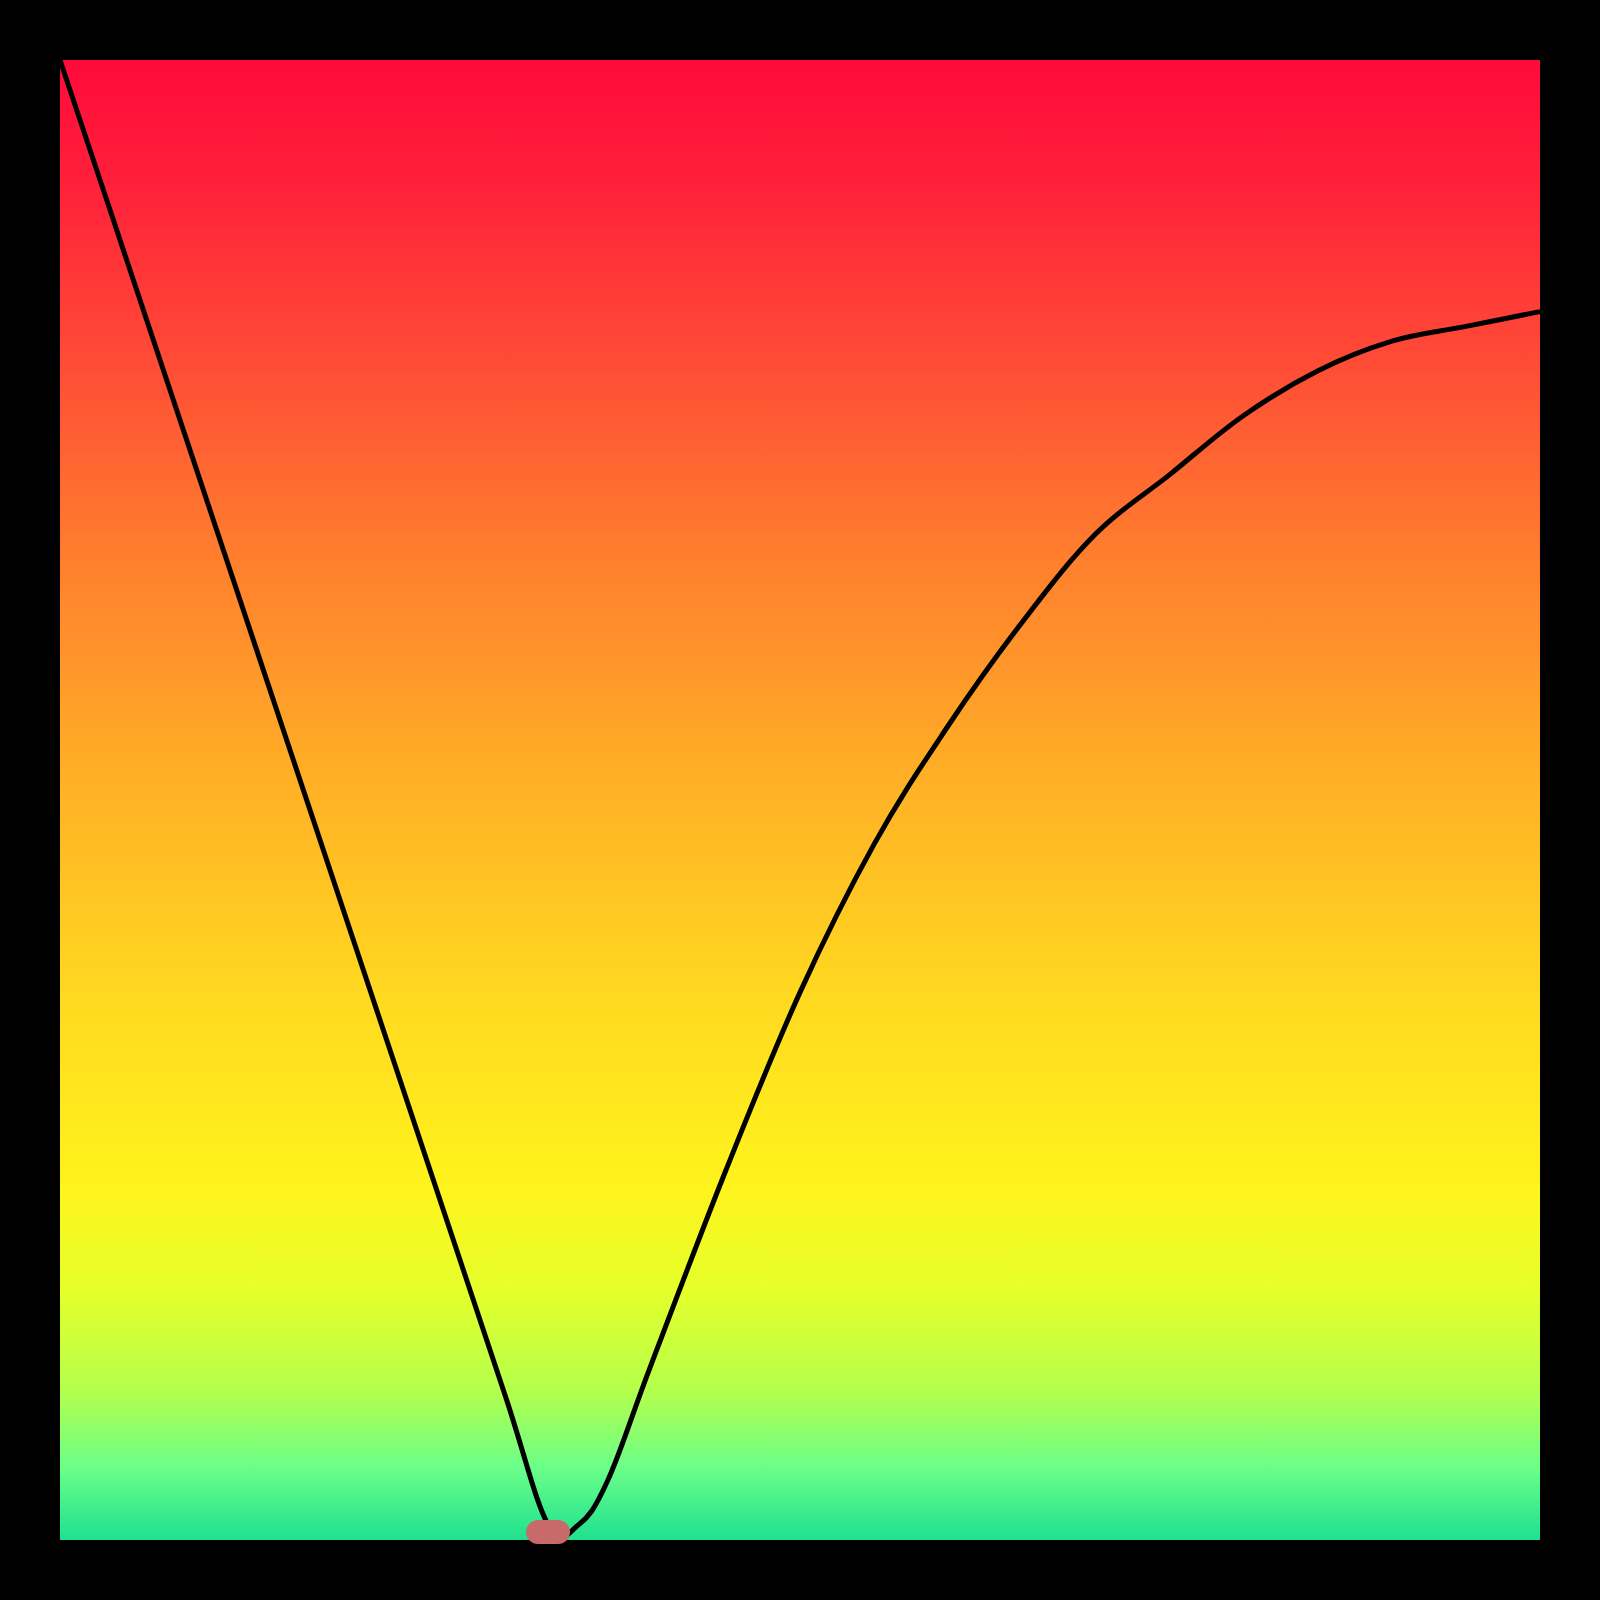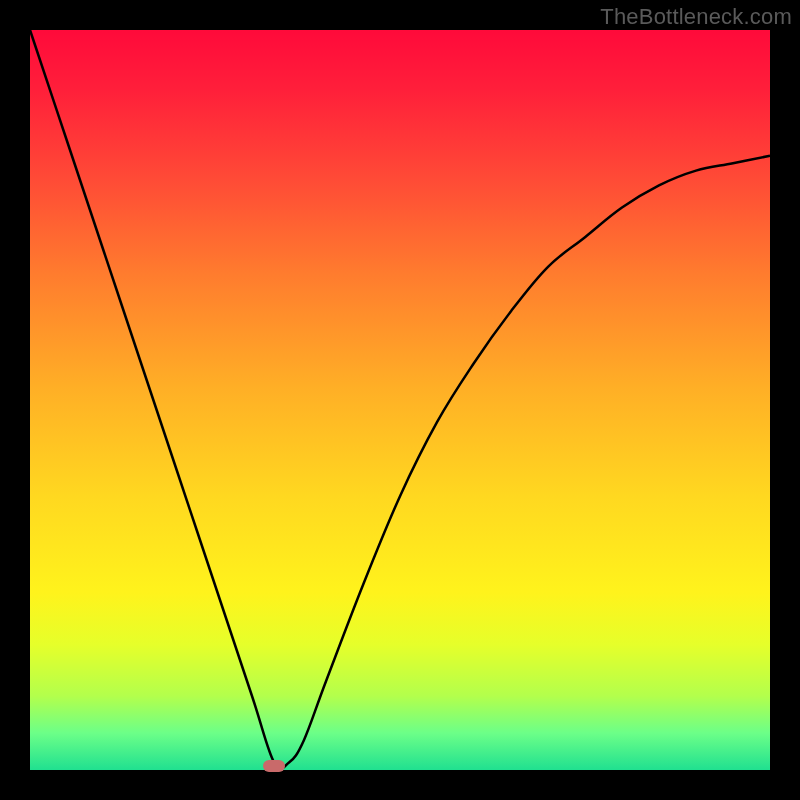--- a/index.html
+++ b/index.html
@@ -54,14 +54,13 @@
 
 <div class="frame">
   <div class="plot"></div>
 
   <svg class="curve-svg" viewBox="0 0 740 740" preserveAspectRatio="none">
     <path id="curvePath" d="M 0.0 0.0 C 6.7 20.0, 23.7 71.0, 37.0 111.0 C 50.3 151.0, 60.7 182.0, 74.0 222.0 C 87.3 262.0, 97.7 293.0, 111.0 333.0 C 124.3 373.0, 134.7 404.0, 148.0 444.0 C 161.3 484.0, 171.7 515.0, 185.0 555.0 C 198.3 595.0, 211.3 634.0, 222.0 666.0 C 232.7 698.0, 237.5 720.6, 244.2 732.6 C 250.9 744.6, 253.7 736.6, 259.0 732.6 C 264.3 728.6, 267.1 725.1, 273.8 710.4 C 280.5 695.7, 285.3 679.2, 296.0 651.2 C 306.7 623.2, 319.7 588.3, 333.0 555.0 C 346.3 521.7, 356.7 495.5, 370.0 466.2 C 383.3 436.9, 393.7 416.2, 407.0 392.2 C 420.3 368.2, 430.7 353.0, 444.0 333.0 C 457.3 313.0, 467.7 298.5, 481.0 281.2 C 494.3 263.9, 504.7 250.1, 518.0 236.8 C 531.3 223.5, 541.7 217.9, 555.0 207.2 C 568.3 196.5, 578.7 186.9, 592.0 177.6 C 605.3 168.3, 615.7 162.1, 629.0 155.4 C 642.3 148.7, 652.7 144.6, 666.0 140.6 C 679.3 136.6, 689.7 135.9, 703.0 133.2 C 716.3 130.5, 733.3 127.1, 740.0 125.8" fill="none" stroke="#000000" stroke-width="2.5"></path>
   </svg>
 
   <div id="marker" class="dot" style="left: 263.2px; top: 760.3px; background: rgb(201, 106, 106);"></div>
 
-  <div class="watermark">TheBottleneck.com</div>
 </div>
 
 </body></html>

